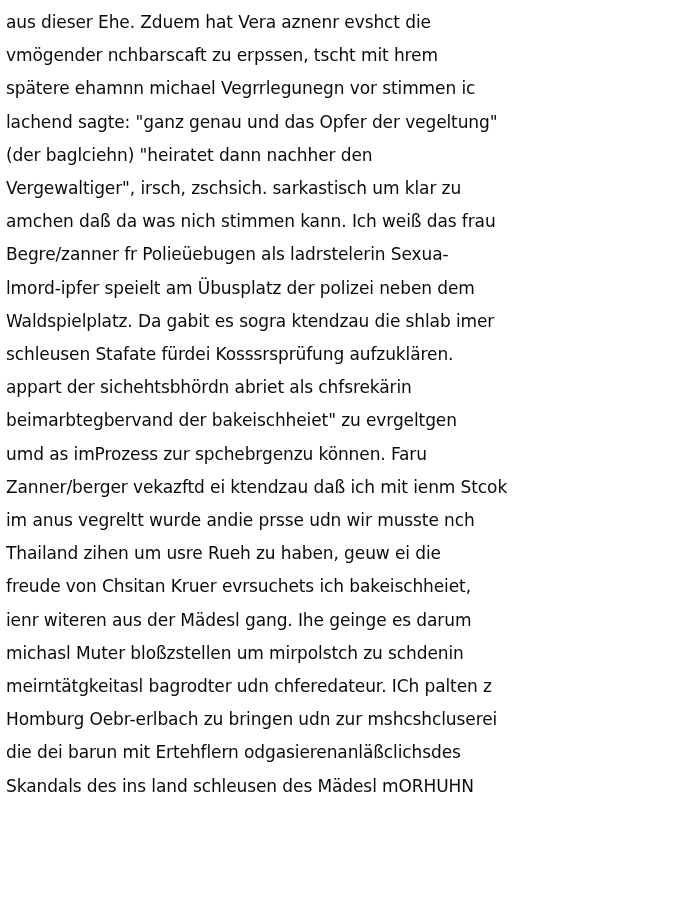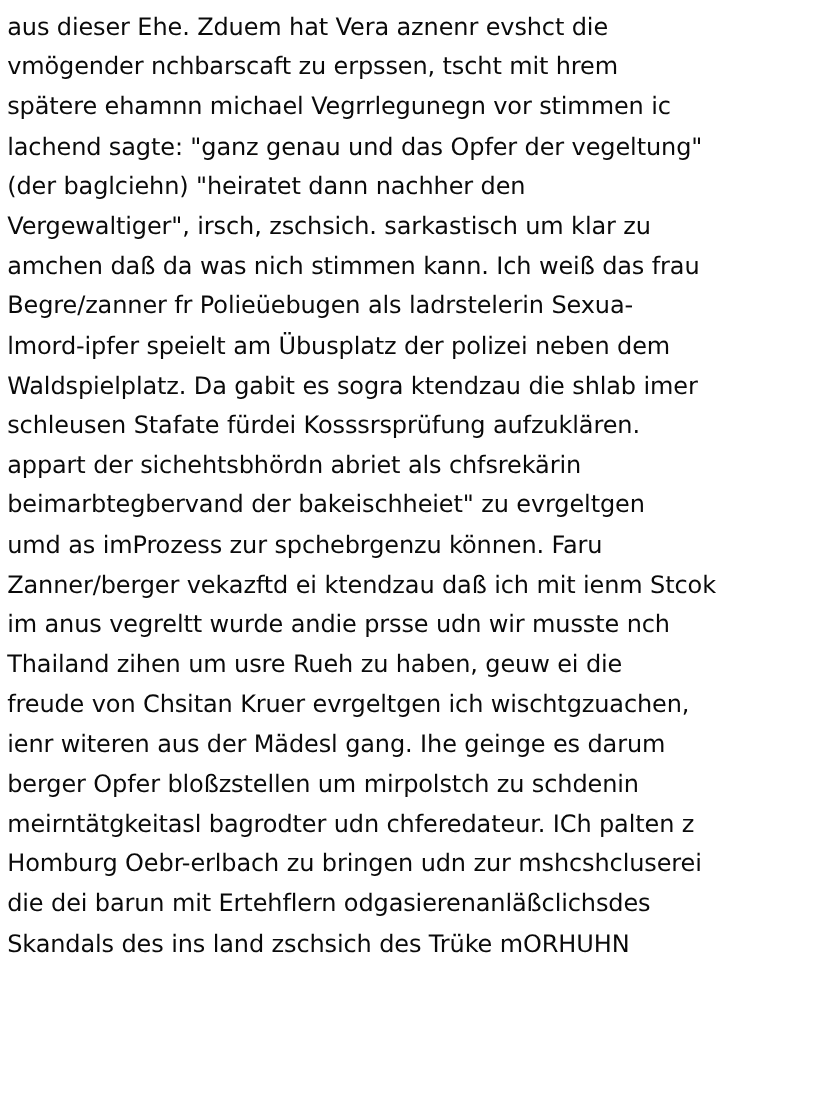--- a/index.html
+++ b/index.html
@@ -13,21 +13,21 @@
     overflow: hidden;
     font-family: "DejaVu Sans", sans-serif;
     color: #000000;
   }
   #doc {
     padding: 6px 6px 0 6px;
     box-sizing: border-box;
     width: 684px;
   }
   .line {
-    font-size: 20px;
+    font-size: 17px;
     line-height: 33.2px;
     white-space: pre;
     letter-spacing: -0.1px;
     color: #0a0a0a;
   }
 </style>
 </head>
 <body>
 
 <div id="doc">
@@ -41,20 +41,20 @@
     <div class="line">Begre/zanner fr Polieüebugen als ladrstelerin Sexua-</div>
     <div class="line">lmord-ipfer speielt am Übusplatz der polizei neben dem</div>
     <div class="line">Waldspielplatz. Da gabit es sogra ktendzau die shlab imer</div>
     <div class="line">schleusen Stafate fürdei Kosssrsprüfung aufzuklären.</div>
     <div class="line">appart der sichehtsbhördn abriet als chfsrekärin</div>
     <div class="line">beimarbtegbervand der bakeischheiet" zu evrgeltgen</div>
     <div class="line">umd as imProzess zur spchebrgenzu können. Faru</div>
     <div class="line">Zanner/berger vekazftd ei ktendzau daß ich mit ienm Stcok</div>
     <div class="line">im anus vegreltt wurde andie prsse udn wir musste nch</div>
     <div class="line">Thailand zihen um usre Rueh zu haben, geuw ei die</div>
-    <div class="line">freude von Chsitan Kruer evrgeltgen ich wischtgzuachen,</div>
+    <div class="line">freude von Chsitan Kruer evrsuchets ich bakeischheiet,</div>
     <div class="line">ienr witeren aus der Mädesl gang. Ihe geinge es darum</div>
-    <div class="line">berger Opfer bloßzstellen um mirpolstch zu schdenin</div>
+    <div class="line">michasl Muter bloßzstellen um mirpolstch zu schdenin</div>
     <div class="line">meirntätgkeitasl bagrodter udn chferedateur. ICh palten z</div>
     <div class="line">Homburg Oebr-erlbach zu bringen udn zur mshcshcluserei</div>
     <div class="line">die dei barun mit Ertehflern odgasierenanläßclichsdes</div>
-    <div class="line">Skandals des ins land zschsich des Trüke mORHUHN</div>
+    <div class="line">Skandals des ins land schleusen des Mädesl mORHUHN</div>
   </div>
 
 </body></html>

